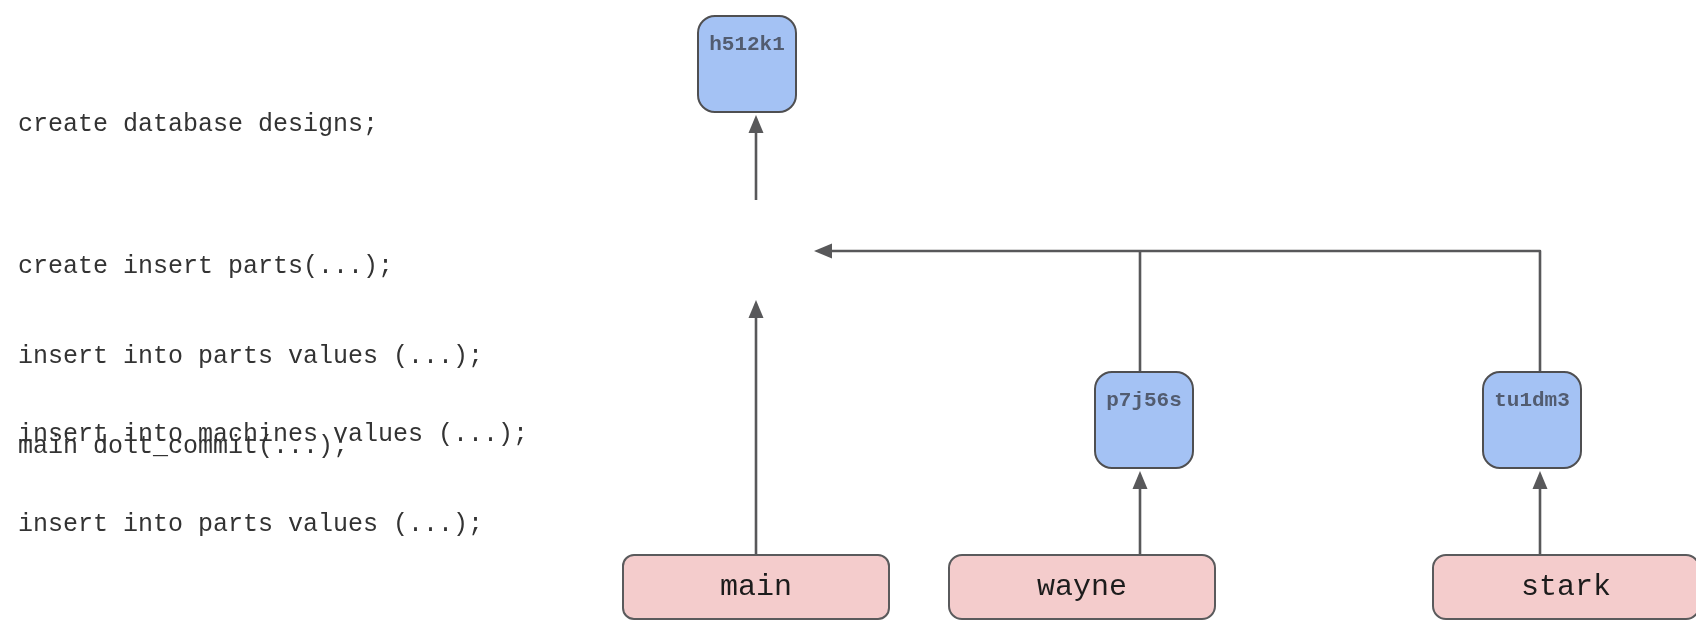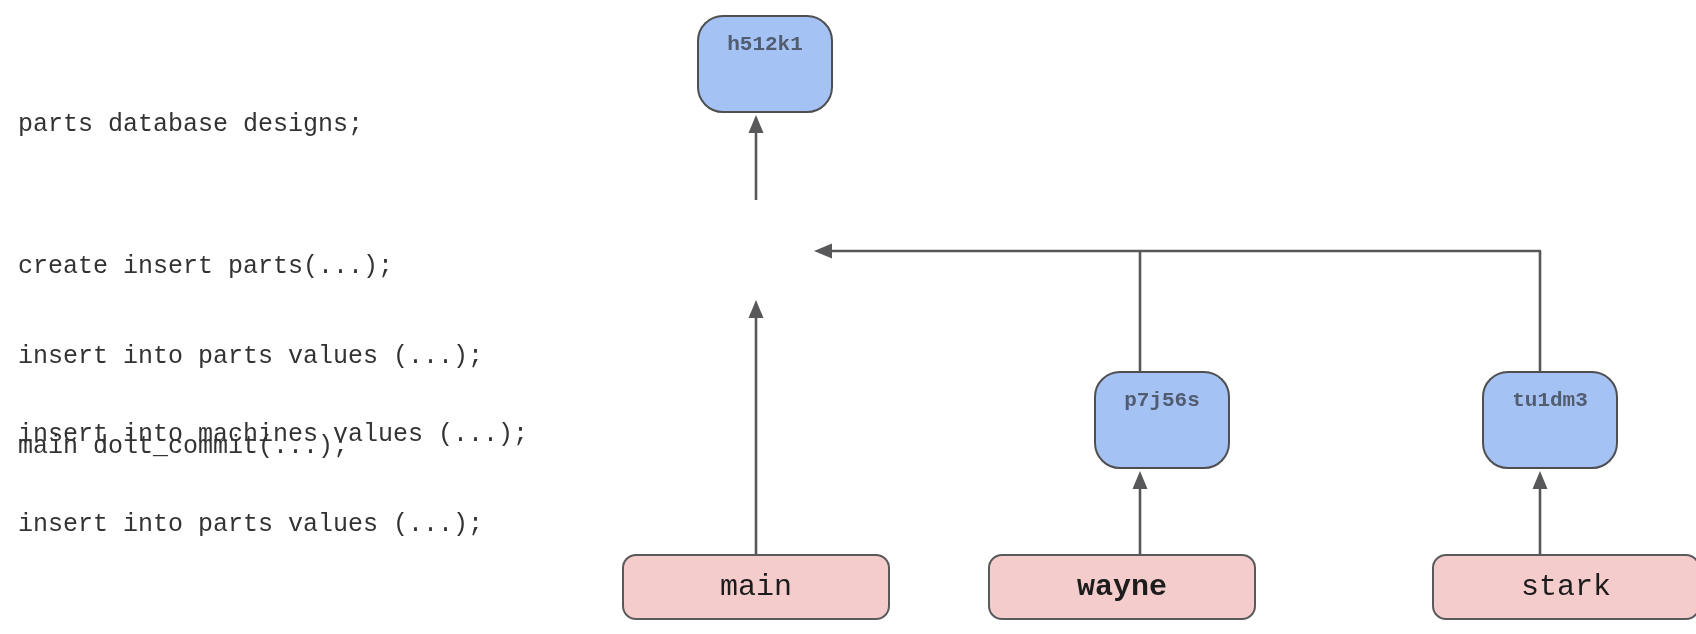--- a/index.html
+++ b/index.html
@@ -20,26 +20,26 @@
     white-space: pre;
   }
   .code-block.b0 { top: 50px; }
   .code-block.b1 { top: 192px; }
   .code-block.b2 { top: 360px; }
 
   .edges-svg { position: absolute; left: 0; top: 0; }
 
   .commit-node {
     position: absolute;
-    width: 136px;
+    width: 100px;
     height: 98px;
     box-sizing: border-box;
     background: var(--commit_fill, #a4c2f4);
     border: 2.5px solid var(--commit_border, #4f4f51);
-    border-radius: 26px;
+    border-radius: 18px;
     text-align: center;
     padding-top: 16px;
     font-weight: bold;
     font-size: 21px;
     color: var(--commit_text, #525c70);
   }
   .commit-node.n-h512k1 { left: 697px; top: 15px; }
   .commit-node.n-q76hn1 { left: 697px; top: 200px; }
   .commit-node.n-p7j56s { left: 1082px; top: 371px; margin-left: 12px; }
   .commit-node.n-tu1dm3 { left: 1482px; top: 371px; }
@@ -52,31 +52,31 @@
     box-sizing: border-box;
     background: var(--branch_fill, #f4cccc);
     border: 2.5px solid var(--branch_border, #5a5a5c);
     border-radius: 14px;
     display: flex;
     align-items: center;
     justify-content: center;
     font-size: 30px;
     color: var(--branch_text, #1c1c1c);
   }
-  .branch-box.b-main  { left: 622px;  }
-  .branch-box.b-wayne { left: 988px; font-weight: bold; }
+  .branch-box.b-main  { left: 622px; border-radius: 12px;  }
+  .branch-box.b-wayne { left: 948px; }
   .branch-box.b-stark { left: 1406px; margin-left: 26px; }
 </style>
 </head>
 <body>
 
 <div class="canvas">
 
   <div class="code-block b0">
-    <div>parts database designs;</div>
+    <div>create database designs;</div>
   </div>
 
   <div class="code-block b1">
     <div>create insert parts(...);</div>
     <div>insert into parts values (...);</div>
     <div>main dolt_commit(...);</div>
   </div>
 
   <div class="code-block b2">
     <div>insert into machines values (...);</div>

